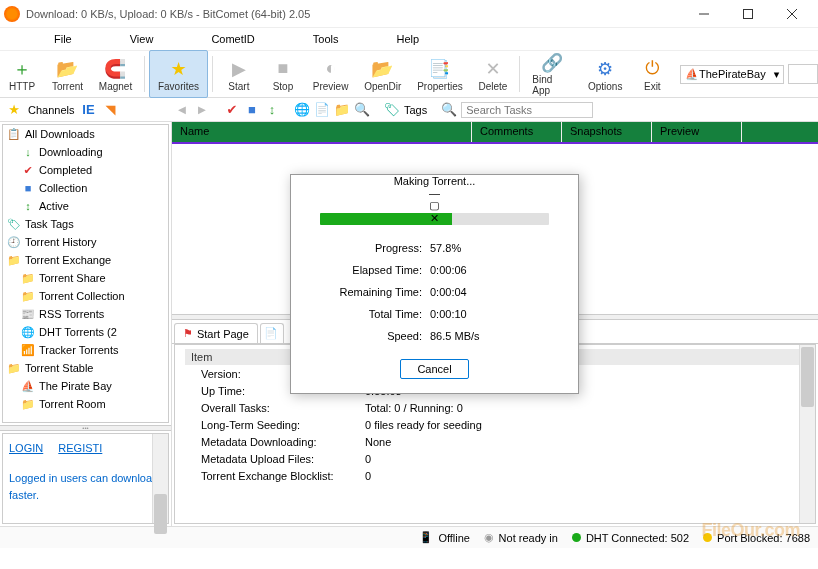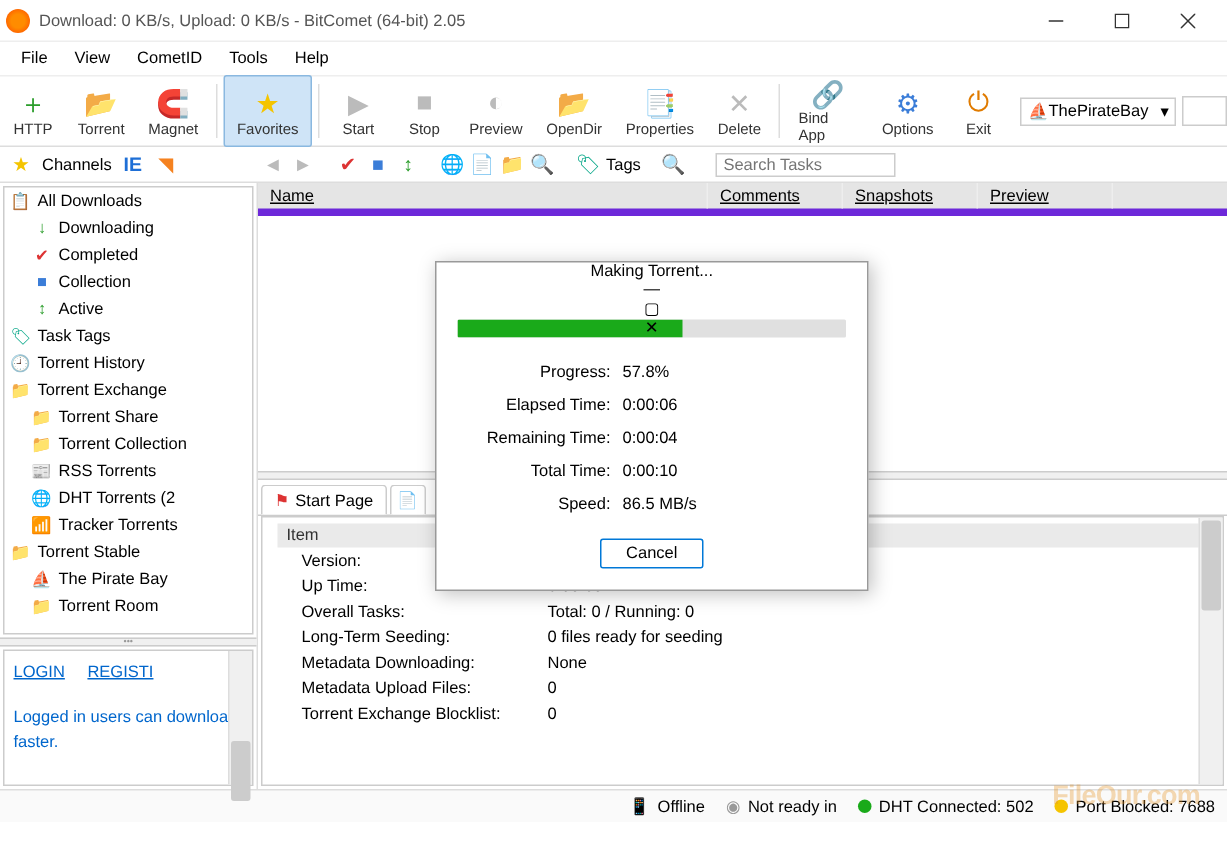--- a/index.html
+++ b/index.html
@@ -5,50 +5,50 @@
 * { box-sizing: border-box; margin: 0; padding: 0; font-family: "Segoe UI", Tahoma, sans-serif; font-size: 11px; }
 body { background: #fff; width: 818px; height: 569px; overflow: hidden; position: relative; }
 
 .titlebar { height: 28px; display: flex; align-items: center; padding: 0 4px; background: #fff; border-bottom: 1px solid #eee; }
 .titlebar .logo { width: 16px; height: 16px; background: radial-gradient(circle,#ff8c00 40%,#ff4500 100%); border-radius: 50%; margin-right: 6px; }
 .titlebar .title { color: #555; flex: 1; }
 .winbtn { width: 44px; height: 28px; display: flex; align-items: center; justify-content: center; color: #333; }
 .winbtn svg { width: 10px; height: 10px; }
 
 .menubar { height: 22px; display: flex; align-items: center; padding: 0 6px; gap: 2px; }
-.menubar span { padding: 2px 8px; }
+.menubar span { padding: 2px 8px; margin-left: 40px; }
 
 .toolbar { height: 48px; display: flex; align-items: center; border-top: 1px solid #eee; border-bottom: 1px solid #ddd; }
 .tbtn { display: flex; flex-direction: column; align-items: center; justify-content: center; height: 48px; padding: 2px 8px; min-width: 44px; }
 .tbtn .ico { width: 24px; height: 24px; display: flex; align-items: center; justify-content: center; font-size: 18px; }
 .tbtn .lbl { font-size: 10px; color: #333; margin-top: 0; }
 .tbtn.active { background: #cfe4f7; border: 1px solid #8ab8e0; border-radius: 2px; }
 .tsep { width: 1px; height: 36px; background: #ddd; margin: 0 4px; }
 .combo { display: flex; align-items: center; border: 1px solid #ccc; padding: 2px 4px; margin-left: 6px; }
 
 .toolbar2 { height: 24px; display: flex; align-items: center; border-bottom: 1px solid #ddd; padding: 0 2px; }
 .tb2l { width: 172px; display: flex; align-items: center; gap: 6px; padding-left: 4px; }
 .tb2r { flex: 1; display: flex; align-items: center; gap: 4px; }
 .smico { width: 16px; height: 16px; display: flex; align-items: center; justify-content: center; font-size: 13px; }
-.search { border: 1px solid #ccc; padding: 1px 4px; margin-left: 16px; width: 120px; }
+.search { border: 1px solid #ccc; padding: 1px 4px; margin-left: 0; width: 132px; }
 
 .main { display: flex; height: 404px; }
 .sidebar { width: 172px; display: flex; flex-direction: column; border-right: 1px solid #ddd; }
 .tree { flex: 1; background: #fff; overflow: hidden; border: 1px solid #ccc; margin: 2px; }
 .tree-row { display: flex; align-items: center; height: 18px; padding-left: 4px; gap: 4px; white-space: nowrap; }
 .tree-row.l1 { padding-left: 18px; }
 .tree-row .ico { width: 14px; text-align: center; }
 .split { height: 6px; background: #f0f0f0; border-top: 1px solid #ccc; border-bottom: 1px solid #ccc; display: flex; justify-content: center; }
 .split::after { content: "•••"; color: #999; font-size: 6px; line-height: 5px; }
 .login-panel { border: 1px solid #ccc; margin: 2px; padding: 8px 6px 20px; font-size: 11px; position: relative; }
 .login-panel a { color: #0066cc; text-decoration: underline; margin-right: 12px; }
 .login-text { color: #0066cc; margin-top: 16px; line-height: 1.5; }
 
 .content { flex: 1; display: flex; flex-direction: column; }
-.list-head { height: 22px; border-bottom: 5px solid #6d28d9; display: flex; background: #e5e5e5; text-decoration: underline; }
+.list-head { height: 22px; border-bottom: 2px solid #6d28d9; display: flex; background: #15803d; }
 .list-head .col { border-right: 1px solid #eee; padding: 3px 8px; }
 .list-body { flex: 1; background: #fff; }
 .hsplit { height: 6px; background: #f0f0f0; border-top: 1px solid #ccc; border-bottom: 1px solid #ccc; }
 
 .tabs { height: 24px; display: flex; align-items: end; padding-left: 2px; gap: 2px; border-bottom: 1px solid #ccc; }
 .tab { display: flex; align-items: center; gap: 4px; padding: 3px 8px; border: 1px solid #ccc; border-bottom: none; background: #fff; border-radius: 3px 3px 0 0; }
 
 .detail { flex: 1; overflow: auto; border: 1px solid #ccc; margin: 0 2px 2px; padding: 4px 10px; position: relative; }
 .detail-head { background: #eaeaea; padding: 2px 6px; font-weight: normal; color: #333; }
 .detail-row { display: flex; height: 17px; align-items: center; }
@@ -58,21 +58,21 @@
 .vscroll .thumb { background: #ccc; border-radius: 2px; margin: 1px; }
 
 .statusbar { height: 22px; border-top: 1px solid #ddd; display: flex; align-items: center; padding: 0 8px; gap: 14px; background: #fafafa; }
 .statusbar .cell { display: flex; align-items: center; gap: 5px; }
 .dot { width: 9px; height: 9px; border-radius: 50%; }
 
 .dialog { position: absolute; left: 290px; top: 174px; width: 289px; background: #fff; border: 1px solid #999; box-shadow: 2px 2px 12px rgba(0,0,0,0.25); }
 .dlg-title { height: 28px; display: flex; align-items: center; padding: 0 10px; flex-direction: column; }
 .dlg-title .t { flex: 1; }
 .dlg-winbtn { width: 28px; height: 28px; display: flex; align-items: center; justify-content: center; }
-.dlg-body { padding: 8px 14px 14px; }
+.dlg-body { padding: 8px 29px 14px; }
 .progbar { width: 100%; height: 12px; background: #e0e0e0; border-radius: 1px; margin: 2px 0 12px; overflow: hidden; }
 .progbar .fill { height: 100%; background: #1aaa1a; }
 .dlg-row { display: flex; height: 22px; align-items: center; }
 .dlg-row .k { width: 110px; text-align: right; padding-right: 8px; }
 .dlg-btn { display: block; margin: 12px auto 0; padding: 3px 16px; border: 1px solid #0078d7; background: #fff; color: #000; border-radius: 2px; text-align: right; }
 
 .watermark { position: absolute; right: 18px; bottom: 28px; color: rgba(230,150,40,0.35); font-size: 18px; font-weight: bold; letter-spacing: -0.5px; pointer-events: none; }
 </style>
 </head>
 <body>

